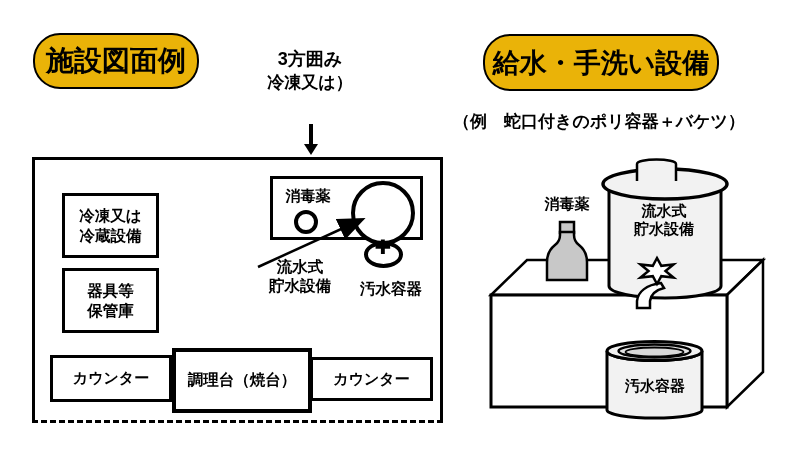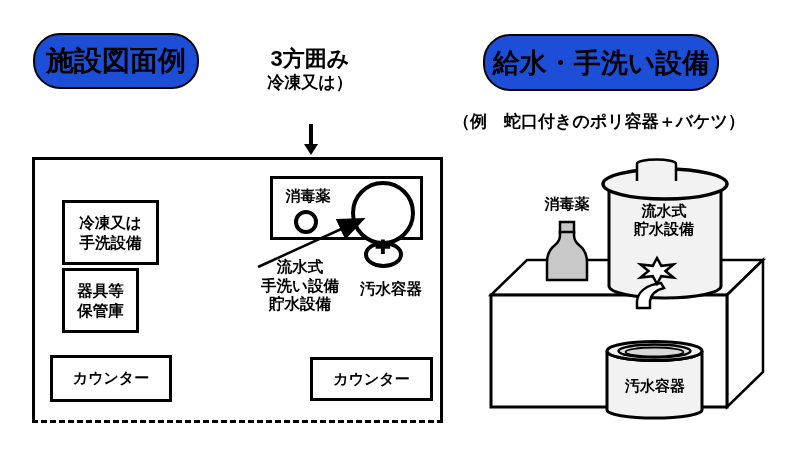--- a/index.html
+++ b/index.html
@@ -3,61 +3,61 @@
 <meta charset="utf-8">
 <style>
   html,body{margin:0;padding:0;background:#fff;}
   .stage{
     position:relative;width:800px;height:450px;background:#ffffff;overflow:hidden;
     font-family:"Liberation Sans","DejaVu Sans",sans-serif;font-weight:700;color:#000;
   }
   .abs{position:absolute;}
   .pill{
     position:absolute;display:flex;align-items:center;justify-content:center;
-    border:2px solid #000;border-radius:27px;background:#1d4ed8;
+    border:2px solid #000;border-radius:27px;background:#eab308;
   }
   .box{
     position:absolute;display:flex;flex-direction:column;align-items:center;justify-content:center;
     border:3px solid #000;background:#fff;text-align:center;box-sizing:border-box;
   }
   .label{position:absolute;text-align:center;white-space:nowrap;}
   .stack span{display:block;}
   .circle{position:absolute;border-radius:50%;background:#fff;box-sizing:border-box;}
 </style>
 </head>
 <body>
 
 <div class="stage">
 
   <div class="pill" style="left:33px;top:33px;width:162px;height:52px;font-size:28px;">
     <span>施設図面例</span>
   </div>
 
   <div class="label stack" style="left:178px;top:47px;width:264px;font-size:17px;line-height:24px;">
-    <span style="font-size:22px;">3方囲み</span>
+    <span style="font-size:18px;">3方囲み</span>
     <span>冷凍又は）</span>
   </div>
 
   <div class="abs" style="left:309px;top:124px;width:4px;height:21px;background:#000;"></div>
   <div class="abs" style="left:304px;top:144px;width:0;height:0;border-left:7px solid transparent;border-right:7px solid transparent;border-top:11px solid #000;"></div>
 
   <div class="pill" style="left:483px;top:34px;width:232px;height:53px;font-size:27px;">
     <span>給水・手洗い設備</span>
   </div>
 
   <div class="label" style="left:436px;top:110px;width:326px;font-size:17px;">（例　蛇口付きのポリ容器＋バケツ）</div>
 
   <div class="abs" style="left:32px;top:157px;width:411px;height:266px;border:3px solid #000;border-bottom:3px dashed #000;box-sizing:border-box;background:#fff;"></div>
 
-  <div class="box stack" style="left:62px;top:200px;width:97px;height:65px;font-size:15.5px;line-height:20px;">
+  <div class="box stack" style="left:62px;top:193px;width:97px;height:65px;font-size:15.5px;line-height:20px;">
     <span>冷凍又は</span>
-    <span>手洗設備</span>
+    <span>冷蔵設備</span>
   </div>
 
-  <div class="box stack" style="left:62px;top:268px;width:77px;height:65px;font-size:15.5px;line-height:20px;">
+  <div class="box stack" style="left:62px;top:268px;width:97px;height:65px;font-size:15.5px;line-height:20px;">
     <span>器具等</span>
     <span>保管庫</span>
   </div>
 
 
   <div class="abs" style="left:270px;top:176px;width:153px;height:64px;border:3px solid #000;box-sizing:border-box;background:#fff;"></div>
   <div class="label" style="left:278px;top:187px;width:60px;font-size:15px;">消毒薬</div>
   <div class="circle" style="left:294px;top:210px;width:24px;height:24px;border:4px solid #000;"></div>
   <div class="circle" style="left:351px;top:181px;width:64px;height:64px;border:4px solid #000;z-index:2;"></div>
   <div class="circle" style="left:364px;top:241px;width:39px;height:27px;border:4px solid #000;z-index:3;"></div>
@@ -67,28 +67,30 @@
     <defs>
       <marker id="ah" markerWidth="11" markerHeight="9" refX="9" refY="4.5" orient="auto">
         <path d="M0,0 L11,4.5 L0,9 Z" fill="#000"></path>
       </marker>
     </defs>
     <line x1="18" y1="67" x2="121" y2="20" stroke="#000" stroke-width="2.5" marker-end="url(#ah)"></line>
   </svg>
 
   <div class="label stack" style="left:230px;top:258px;width:140px;font-size:15.5px;line-height:18.5px;">
     <span>流水式</span>
-    <span>手洗い設備</span>
     <span>貯水設備</span>
   </div>
 
   <div class="label" style="left:350px;top:279px;width:82px;font-size:15.5px;">汚水容器</div>
 
   <div class="box" style="left:50px;top:355px;width:122px;height:47px;font-size:15px;">
     <span>カウンター</span>
+  </div>
+  <div class="box" style="left:172px;top:348px;width:140px;height:65px;border-width:4px;font-size:15.5px;z-index:2;">
+    <span>調理台（焼台）</span>
   </div>
   <div class="box" style="left:310px;top:357px;width:123px;height:44px;font-size:15px;">
     <span>カウンター</span>
   </div>
 
   <svg class="abs" style="left:470px;top:150px;" width="330" height="300" viewBox="0 0 330 300">
 
     <polygon points="21,145 57,110 293,110 257,145" fill="#ffffff" stroke="#000" stroke-width="2.5"></polygon>
     <polygon points="257,145 293,110 293,222 257,257" fill="#ffffff" stroke="#000" stroke-width="2.5"></polygon>
     <rect x="21" y="145" width="236" height="112" fill="#ffffff" stroke="#000" stroke-width="3"></rect>

